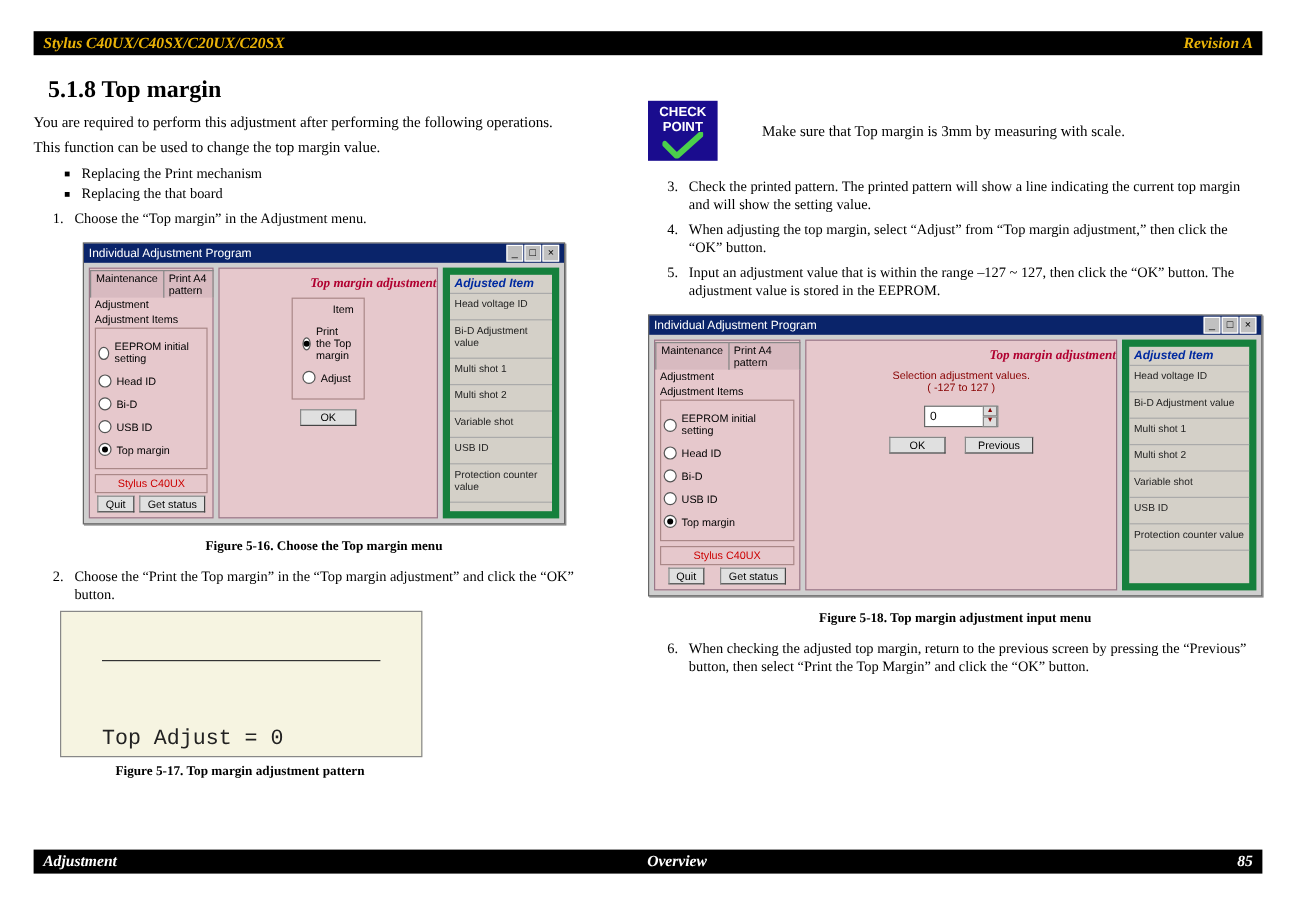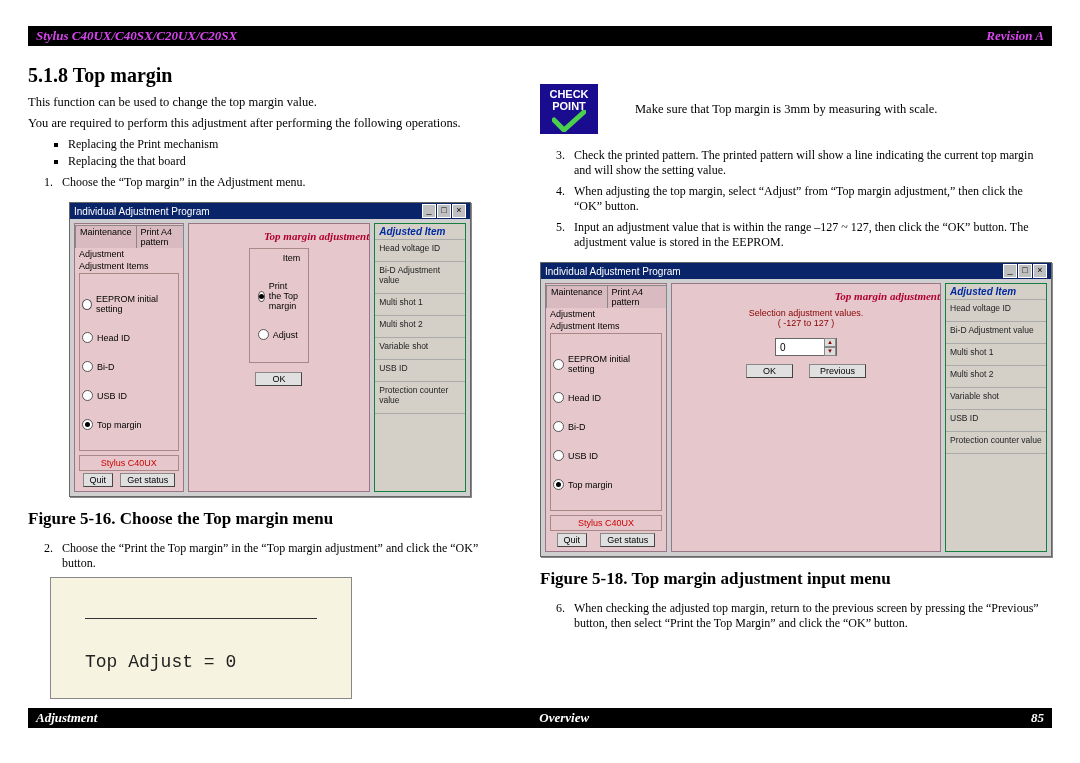--- a/index.html
+++ b/index.html
@@ -13,21 +13,21 @@
     height: 763px;
     position: relative;
   }
   .page {
     padding: 20px 28px 0 28px;
     position: relative;
     height: 720px;
   }
   .titlebar {
     background: #000;
-    color: #d946ef;
+    color: #eab308;
     font-style: italic;
     font-weight: bold;
     font-size: 13px;
     display: flex;
     justify-content: space-between;
     padding: 2px 8px;
     margin: 6px 0 10px 0;
   }
   .footerbar {
     background: #000;
@@ -38,33 +38,33 @@
     display: flex;
     justify-content: space-between;
     padding: 2px 8px;
     position: absolute;
     bottom: 12px;
     left: 28px;
     right: 28px;
   }
   .heading {
     font: bold 20px "Times New Roman", serif;
-    margin: 8px 0 8px 0;
+    margin: 8px 0 8px 12px;
   }
   .cols {
     display: flex;
     gap: 28px;
   }
   .col { width: 50%; }
   .para { margin: 2px 0 6px 0; font-size: 12.5px; }
   ul.square { list-style: square; margin: 4px 0 6px 40px; padding: 0; }
   ul.square li { margin: 2px 0; }
   ol { margin: 4px 0 6px 18px; padding: 0; }
   ol li { margin: 6px 0 6px 10px; padding-left: 6px; }
-  .figcap { text-align: left; font-weight: bold; font-size: 17px; margin: 6px 0 12px 0; }
+  .figcap { text-align: center; font-weight: bold; font-size: 11px; margin: 6px 0 12px 0; }
   
   .checkpoint {
     display: inline-flex; align-items: center; gap: 12px; margin-bottom: 8px;
     vertical-align: top;
   }
   .checkpoint-badge {
     background: #1a0c8e; color: #fff; font: bold 11px Arial, sans-serif;
     text-align: center; width: 58px; padding: 4px 0 22px 0; position: relative;
   }
   .checkpoint-badge svg { position: absolute; left: 12px; bottom: 2px; }
@@ -82,60 +82,60 @@
   .scr-titlebar .wbtns { display: flex; gap: 1px; }
   .scr-titlebar .wbtn { width: 12px; height: 12px; background: #c0c0c0; border: 1px solid #fff; text-align:center; line-height:11px; font-size:9px; color:#000;}
   .scr-left {
     background: #e6c8cc; border: 1px solid #978; width: 120px; margin: 4px;
   }
   .tabbar { display: flex; font-size: 9px; }
   .tab { border: 1px solid #888; border-bottom: none; padding: 1px 4px; margin-right: -1px; background:#e6c8cc; position:relative; top:1px;}
   .tab.back { background: #d8bac0; }
   .panel-lbl { font-size: 9px; margin:2px 0 0 4px; }
   .group { border: 1px solid #a88; margin: 2px 4px 4px 4px; padding: 2px 2px; }
-  .radio { display: flex; align-items: center; gap: 4px; font-size: 9px; margin: 18px 0;}
+  .radio { display: flex; align-items: center; gap: 4px; font-size: 9px; margin: 8px 0;}
   .radio .r { width:9px; height:9px; border:1px solid #555; border-radius:50%; background:#fff; display:flex; align-items:center; justify-content:center;}
   .radio .r.on::after { content:""; width:5px; height:5px; background:#000; border-radius:50%;}
   .model { color:#c00; font-size: 9px; text-align:center; border:1px solid #a88; margin: 2px 4px; padding:2px 0;}
   .btnrow { display:flex; justify-content: space-around; margin:2px 4px 4px 4px; }
   .btn { background:#e0e0e0; border:1px solid #888; border-right-color:#444; border-bottom-color:#444; font-size:9px; padding: 1px 6px;}
   .scr-mid { background:#e6c8cc; border:1px solid #978; flex:1; margin:4px 0;}
   .midtitle { text-align:right; color:#b00030; font: italic bold 11px "Times New Roman"; margin:6px 0 2px 0; }
   .midgroup { border:1px solid #a88; margin: 6px 60px 10px 60px; padding: 4px 8px; }
   .midgroup2 { margin: 6px 40px 4px 40px; text-align:center; color:#800; }
   .spin { display:inline-flex; align-items:center; border:1px solid #666; background:#fff; width:60px; height:16px; justify-content:flex-end; }
   .spin .arr { width:12px; display:flex; flex-direction:column; }
   .spin .arr span { height:7px; border:1px solid #888; background:#ddd; line-height:5px; font-size:7px; text-align:center;}
   .okrow{ display:flex; gap:16px; justify-content:center; margin: 8px 0 10px 0;}
-  .scr-right { background:#d4d0c8; border:1px solid #15803d; width:100px; margin:4px; }
+  .scr-right { background:#d4d0c8; border:6px solid #15803d; width:100px; margin:4px; }
   .rtitle { color:#002aa0; font: italic bold 10px Arial; padding:2px 4px; border-bottom:1px solid #aaa;}
   .ritem { border-bottom:1px solid #aaa; font-size:8.5px; padding:3px 4px 8px 4px; color:#222;}
   
   .paperimg {
     border:1px solid #888; width:300px; height:120px; background:#f6f4e1;
     margin: 6px 0 0 22px; position:relative; overflow:hidden;
   }
   .paperimg .line { position:absolute; top:40px; left:34px; right:34px; height:1px; background:#333;}
-  .paperimg .txt { position:absolute; bottom:26px; left:34px; font: 18px "Courier New", monospace; color:#222;}
+  .paperimg .txt { position:absolute; bottom:4px; left:34px; font: 18px "Courier New", monospace; color:#222;}
 </style>
 </head>
 <body>
 
 <div class="page">
   <div class="titlebar">
     <span>Stylus C40UX/C40SX/C20UX/C20SX</span>
     <span>Revision A</span>
   </div>
 
   <div class="cols">
 
     <div class="col">
       <div class="heading">5.1.8  Top margin</div>
+      <div class="para">You are required to perform this adjustment after performing the following operations.</div>
       <div class="para">This function can be used to change the top margin value.</div>
-      <div class="para">You are required to perform this adjustment after performing the following operations.</div>
       <ul class="square">
         <li>Replacing the Print mechanism</li>
         <li>Replacing the that board</li>
       </ul>
       <ol start="1">
         <li>Choose the “Top margin” in the Adjustment menu.</li>
       </ol>
 
       <div style="display:flex; justify-content:center;">
       <div class="scr" style="flex-direction:column;">

